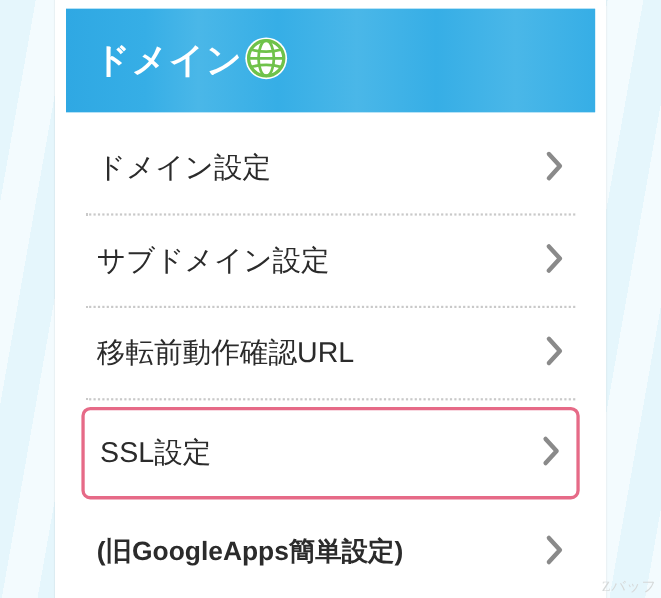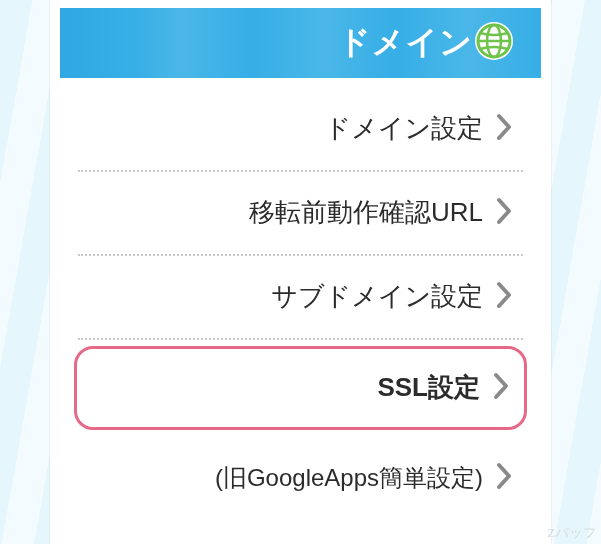--- a/index.html
+++ b/index.html
@@ -29,81 +29,81 @@
     right: 50px;
     top: 0;
     bottom: 0;
     background: #ffffff;
     box-shadow: 0 0 0 1px rgba(0,0,0,0.04);
     z-index: 1;
   }
   .panel-header {
     display: flex;
     align-items: center;
-    justify-content: flex-end;
+    justify-content: flex-start;
     background: #36aee6;
     background-image: linear-gradient(
       to right,
       #2fa8e3 0%, #36aee6 15%,
       #4ab7e8 25%, #36aee6 40%,
       #4ab7e8 55%, #36aee6 70%,
       #4ab7e8 85%, #36aee6 100%
     );
     color: #ffffff;
     padding: 2px 26px;
-    height: 70px;
+    height: 94px;
     margin: 8px 10px 0 10px;
   }
   .panel-header h1 {
     font-size: 32px;
     font-weight: 700;
     letter-spacing: 1px;
   }
   .globe-icon {
     width: 42px;
     height: 42px;
     flex: 0 0 42px;
   }
   .menu {
     list-style: none;
     padding: 10px 28px 0 28px;
   }
   .menu-item {
     display: flex;
     align-items: center;
-    justify-content: flex-end;
+    justify-content: space-between;
     min-height: 84px;
     padding: 16px 8px 16px 10px;
     border-bottom: 2px dotted #c9c9c9;
     cursor: pointer;
   }
   .menu-item:last-child { border-bottom: none; }
   .menu-label {
     font-size: 26px;
     color: #2b2b2b;
     line-height: 1.35;
   }
   .menu-sub {
     display: block;
     font-size: 24px;
     color: #2b2b2b;
+    font-weight: bold;
   }
   .chevron {
     width: 20px;
     height: 30px;
     flex: 0 0 20px;
     margin-left: 12px;
   }
   .menu-item.highlight {
     border: 3px solid #e66a87;
-    border-radius: 19px;
+    border-radius: 8px;
     margin: 6px -4px;
     padding: 18px 12px 18px 14px;
     border-bottom: 3px solid #e66a87; 
-    font-weight: bold;
   }
   .menu-item.highlight + .menu-item {
     
   }
   .watermark {
     position: absolute;
     right: 4px;
     bottom: 2px;
     font-size: 13px;
     color: #d6d9d9;
@@ -138,30 +138,30 @@
     <li class="menu-item">
       <span class="menu-label">ドメイン設定</span>
       <span>
         <svg class="chevron" viewBox="0 0 20 30">
             <polyline points="4,4 14,15 4,26" fill="none" stroke="#8a8a8a" stroke-width="4" stroke-linecap="round" stroke-linejoin="round"></polyline>
           </svg>
       </span>
     </li>
 
     <li class="menu-item">
-      <span class="menu-label">移転前動作確認URL</span>
+      <span class="menu-label">サブドメイン設定</span>
       <span>
         <svg class="chevron" viewBox="0 0 20 30">
             <polyline points="4,4 14,15 4,26" fill="none" stroke="#8a8a8a" stroke-width="4" stroke-linecap="round" stroke-linejoin="round"></polyline>
           </svg>
       </span>
     </li>
 
     <li class="menu-item">
-      <span class="menu-label">サブドメイン設定</span>
+      <span class="menu-label">移転前動作確認URL</span>
       <span>
         <svg class="chevron" viewBox="0 0 20 30">
             <polyline points="4,4 14,15 4,26" fill="none" stroke="#8a8a8a" stroke-width="4" stroke-linecap="round" stroke-linejoin="round"></polyline>
           </svg>
       </span>
     </li>
 
     <li class="menu-item highlight">
       <span class="menu-label">SSL設定</span>
       <span>

